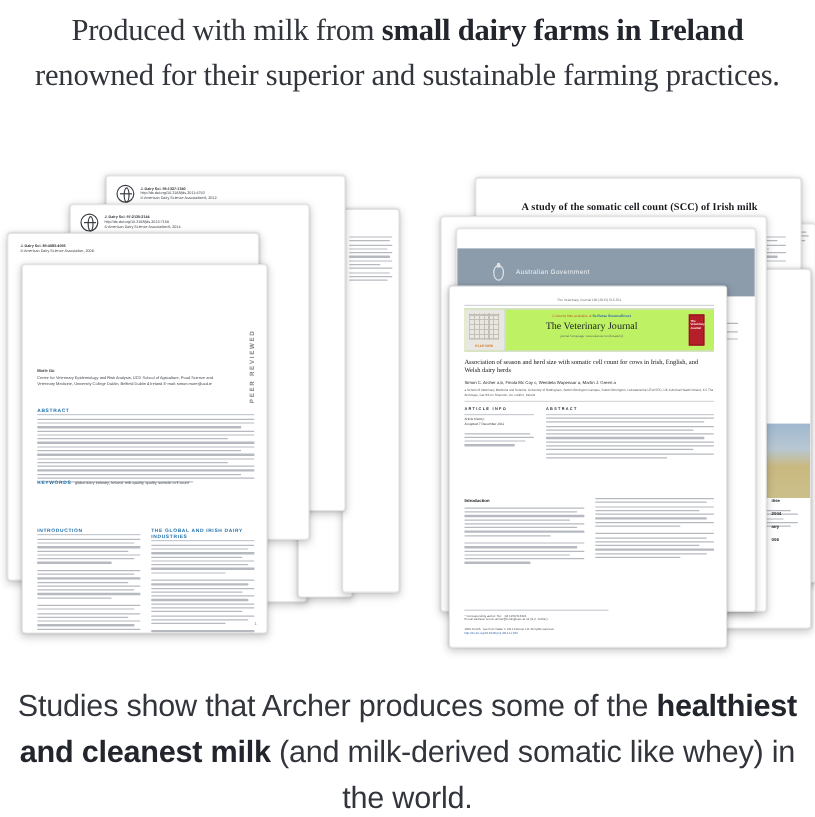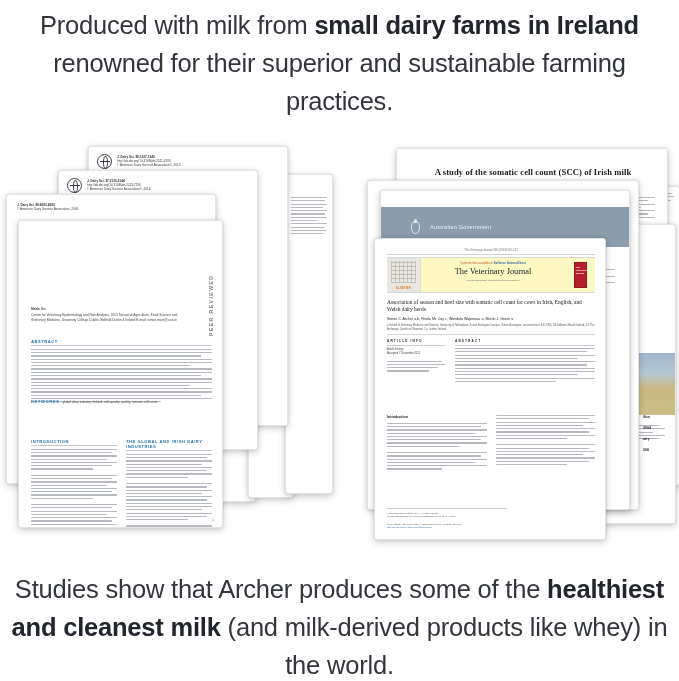--- a/index.html
+++ b/index.html
@@ -23,21 +23,21 @@
     left: 0; width: 679px;
     text-align: center;
     color: #32353b;
     font-size: 25.5px;
     line-height: 38px;
     font-weight: 400;
     letter-spacing: -0.2px;
     padding: 0 8px;
   }
   .copy b { font-weight: 700; color: #22262c; }
-  #headline { top: 6px; }
+  #headline { top: 6px; font-family: Liberation Serif, serif; }
   #footer-copy { top: 570px; }
 
   
   #stage {
     position: absolute;
     left: 0; top: 128px;
     width: 679px; height: 420px; padding-left: 45px;
   }
 
   .doc {
@@ -215,21 +215,21 @@
   
   #doc-vetj { left: 374px; top: 110px; width: 232px; height: 302px; }
   .vj-top-rule {
     position: absolute; left: 12px; top: 9px; width: 208px;
     text-align: center; font-size: 2.8px; color: #6c7177;
     border-bottom: .6px solid #cfd3d8; padding-bottom: 1.5px;
   }
   .vj-masthead {
     position: absolute; left: 12px; top: 18px;
     width: 208px; height: 36px;
-    background: #fef9c3;
+    background: #bef264;
     border-top: .8px solid #d5d8dc;
     border-bottom: .8px solid #d5d8dc;
     display: flex; align-items: stretch;
   }
   .vj-thumb {
     width: 34px; background: #e9e7e1;
     border-right: .6px solid #d9dbdd;
     position: relative; overflow: hidden;
     display:flex; align-items:flex-end; justify-content:center;
   }
@@ -739,16 +739,16 @@
           </div>
         </div>
       </div>
 
       <div class="pgno">1</div>
     </div>
 
   </div>
 
   <div class="copy" id="footer-copy">
-    <span>Studies show that Archer produces some of the </span><b>healthiest and cleanest milk</b><span> (and milk-derived products like whey) in the world.</span>
+    <span>Studies show that Archer produces some of the </span><b>healthiest and cleanest milk</b><span> (and milk-derived somatic like whey) in the world.</span>
   </div>
 
 </div>
 
 </body></html>

